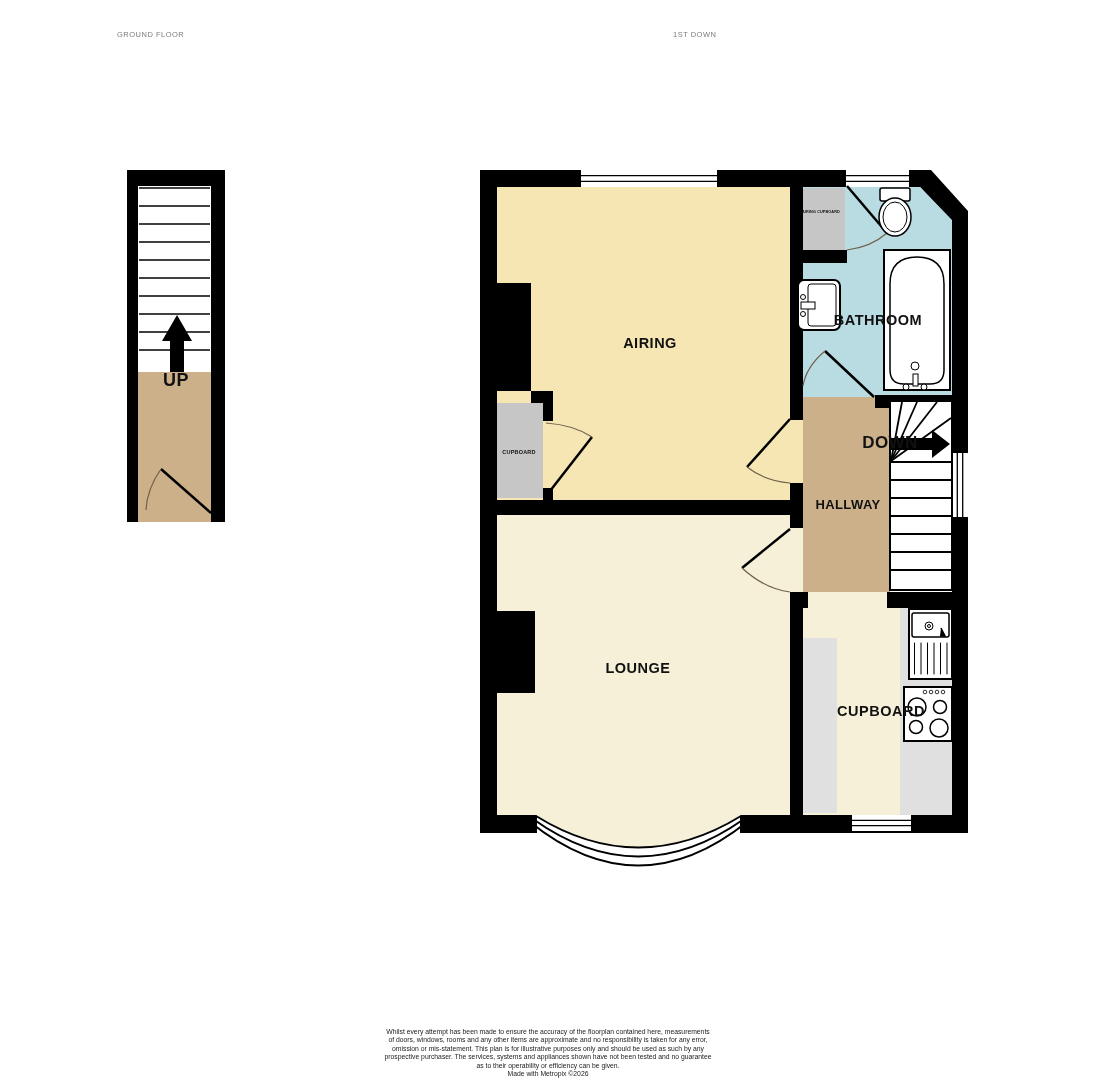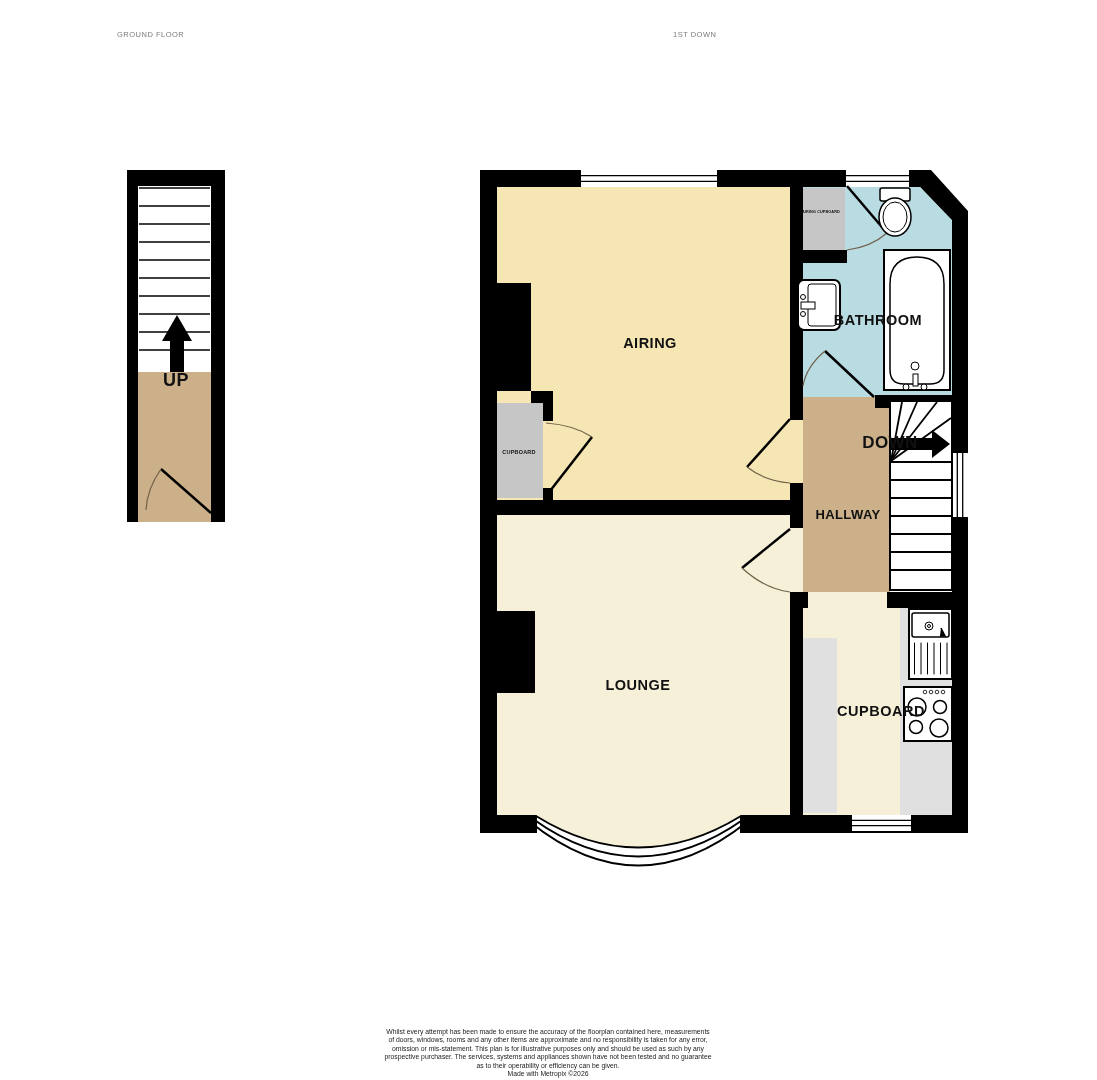--- a/index.html
+++ b/index.html
@@ -202,22 +202,22 @@
       <circle cx="939" cy="728" r="9" stroke-width="1.5"></circle>
     </g>
   </g>
 </svg>
 
 <div class="floor-title" style="left:117px;top:30px;">GROUND FLOOR</div>
 <div class="floor-title" style="left:673px;top:30px;">1ST DOWN</div>
 
 <div class="lbl room-lg" style="left:650px;top:343px;">AIRING</div>
 <div class="lbl room-lg" style="left:878px;top:320px;">BATHROOM</div>
-<div class="lbl room-md" style="left:848px;top:504px;margin-top:10px;">HALLWAY</div>
-<div class="lbl room-lg" style="left:638px;top:685px;">LOUNGE</div>
+<div class="lbl room-md" style="left:848px;top:504px;">HALLWAY</div>
+<div class="lbl room-lg" style="left:638px;top:668px;">LOUNGE</div>
 <div class="lbl room-lg" style="left:881px;top:711px;">CUPBOARD</div>
 <div class="lbl room-sm" style="left:519px;top:452px;">CUPBOARD</div>
 <div class="lbl room-xs" style="left:821px;top:212px;">AIRING CUPBOARD</div>
 <div class="lbl room-md" style="left:866px;top:443px;font-size:17px;margin-left:24px;">DOWN</div>
 <div class="lbl room-md" style="left:176px;top:380px;font-size:18px;">UP</div>
 
 <div id="disclaimer">
   <div>Whilst every attempt has been made to ensure the accuracy of the floorplan contained here, measurements</div>
   <div>of doors, windows, rooms and any other items are approximate and no responsibility is taken for any error,</div>
   <div>omission or mis-statement. This plan is for illustrative purposes only and should be used as such by any</div>

